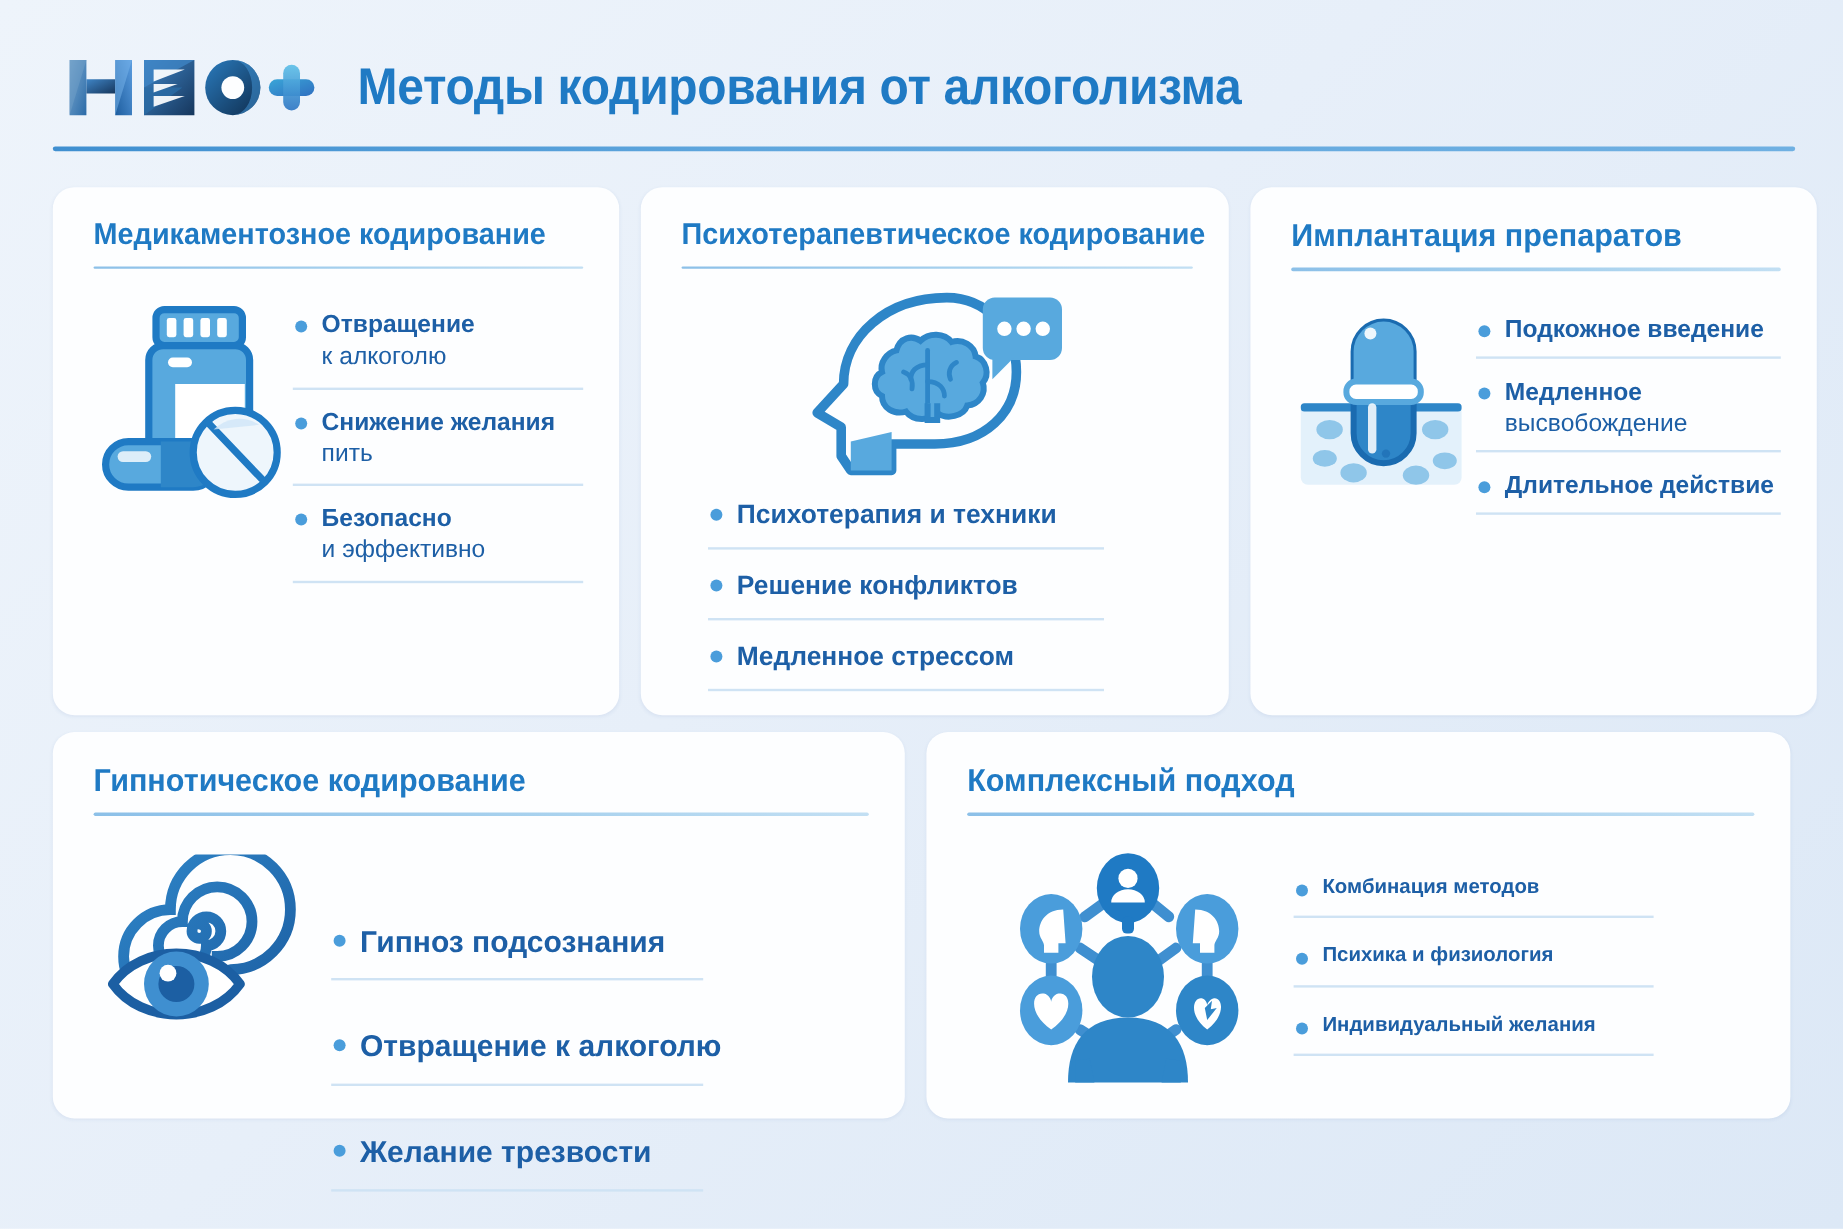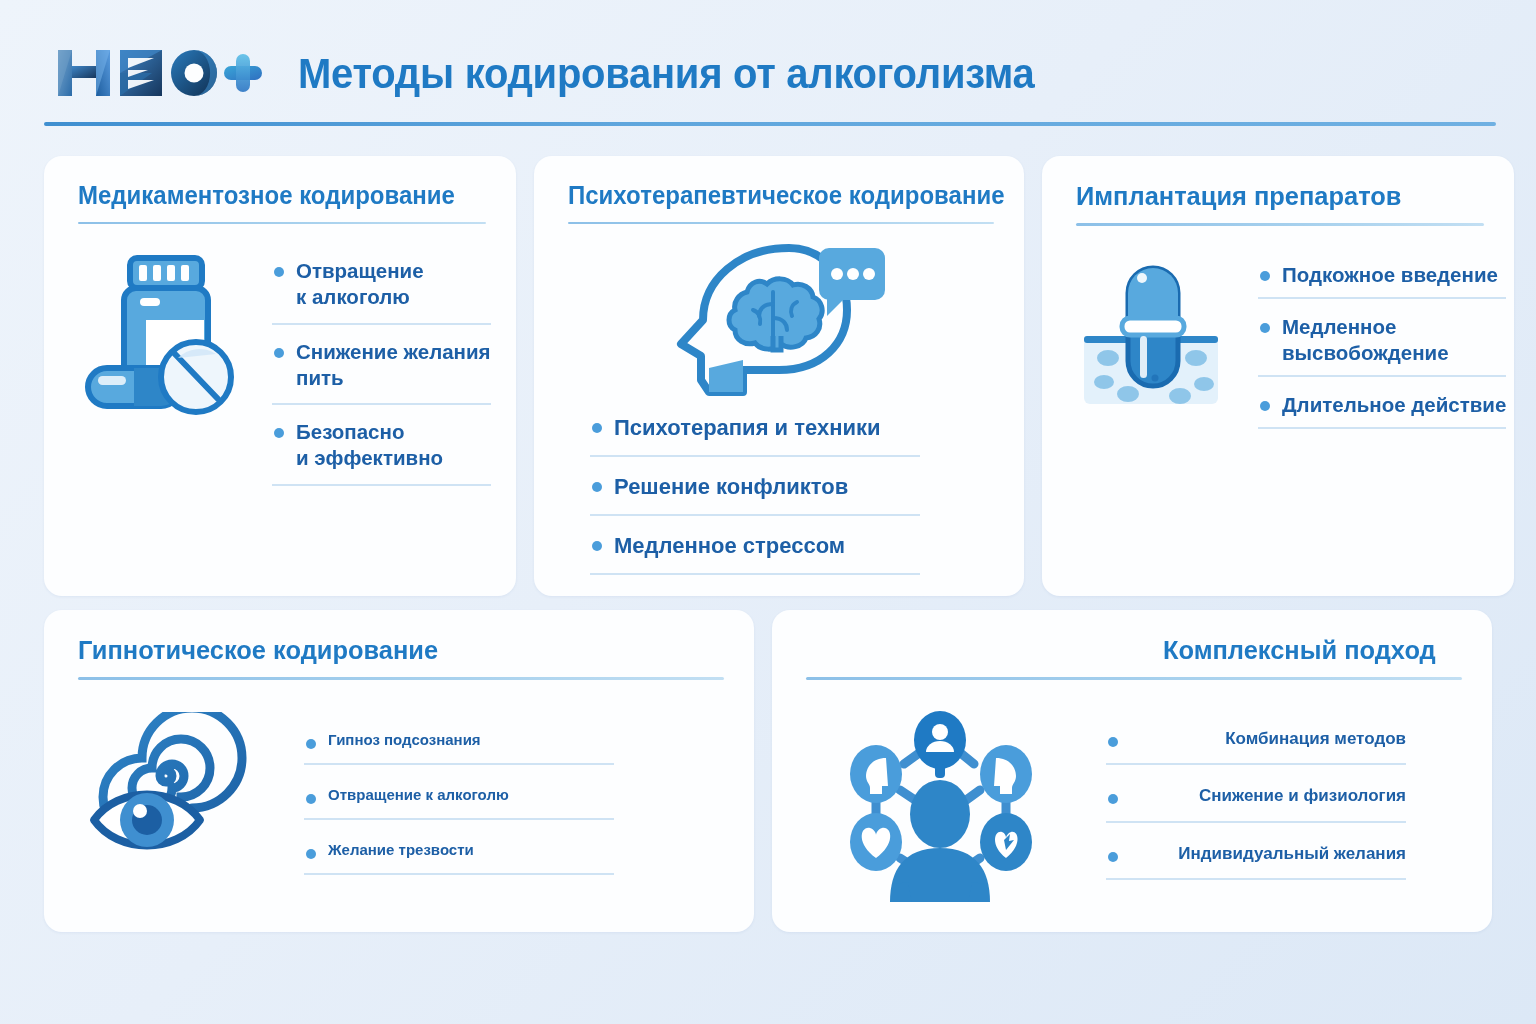--- a/index.html
+++ b/index.html
@@ -74,21 +74,21 @@
     border-radius: 18px;
     box-shadow: 0 1px 3px rgba(40,90,150,.07);
     padding: 26px 30px 22px 34px;
     position: relative;
   }
 
   .card-top { width: 472px; height: 440px; }
   .card-top.mid { width: 490px; }
   .card-bottom { height: 322px; }
   .card-bottom.left { width: 712px; }
-  .card-bottom.right { width: 722px; text-align: right; }
+  .card-bottom.right { width: 722px; }
 
   .card-title {
     font-size: 26.5px;
     font-weight: bold;
     color: #1f7ac4;
     line-height: 1.1;
     white-space: nowrap;
     transform: scaleX(0.96);
     transform-origin: left center;
   }
@@ -99,21 +99,20 @@
     height: 2.5px;
     border-radius: 2px;
     background: linear-gradient(90deg, #8cc0e8 0%, #a9d2ee 60%, #c2dff3 100%);
   }
 
   
   .body-h {            
     display: flex;
     align-items: flex-start;
     margin-top: 22px;
-    gap: 28px;
   }
   .body-v {            
     display: flex;
     flex-direction: column;
     align-items: center;
     margin-top: 16px;
   }
 
   .icon-box { flex: 0 0 auto; }
 
@@ -144,21 +143,21 @@
     display: block;
     font-size: 21px;
     font-weight: bold;
     color: #1d5fa6;
     line-height: 1.27;
     white-space: nowrap;
   }
   .b-sub {
     display: block;
     font-size: 21px;
-    font-weight: bold;
+    font-weight: normal;
     color: #1d5fa6;
     line-height: 1.3;
     white-space: nowrap;
   }
   .b-sub:empty { display: none; }
 
   
   .list-c1 { width: 248px; margin-top: 12px; }
   .list-c1 .bullet { margin-bottom: 14px; padding-bottom: 12px; }
   .list-c1 .b-main, .list-c1 .b-sub { font-size: 20.5px; }
@@ -166,21 +165,21 @@
   .list-c2 { width: 330px; margin-top: 2px; align-self: flex-start; margin-left: 22px; }
   .list-c2 .bullet { margin-bottom: 16px; padding-bottom: 13px; }
   .list-c2 .b-main { font-size: 22px; }
 
   .list-c3 { width: 272px; margin-top: 14px; }
   .list-c3 .bullet { margin-bottom: 15px; }
   .list-c3 .b-main, .list-c3 .b-sub { font-size: 20.5px; }
 
   .list-c4 { width: 310px; margin-top: 28px; margin-left: 28px; }
   .list-c4 .bullet { margin-bottom: 20px; padding-bottom: 14px; }
-  .list-c4 .b-main { font-size: 15px; font-weight: bold; }
+  .list-c4 .b-main { font-size: 25px; font-weight: bold; margin-top: 40px; }
 
   .list-c5 { width: 300px; margin-top: 26px; margin-left: 34px; }
   .list-c5 .bullet { margin-bottom: 20px; padding-bottom: 14px; }
   .list-c5 .b-main { font-size: 17px; font-weight: bold; }
 
   .ic-c1 { margin-right: 6px; margin-top: 4px; }
   .ic-c3 { margin-right: 4px; margin-top: 10px; }
   .ic-c4 { margin-top: 10px; margin-left: 10px; }
   .ic-c5 { margin-top: 4px; margin-left: 28px; }
   .ic-c2 { margin-bottom: 8px; margin-right: 10px; }
@@ -490,21 +489,21 @@
             <path d="M150 178 L 150 196 L 134 196 L 138 176 Z" fill="#2e86c8"></path>
           </svg>
         </div>
 
         <ul class="bullets list-c5">
           <li class="bullet">
             <span class="b-main">Комбинация методов</span>
 
           </li>
           <li class="bullet">
-            <span class="b-main">Снижение и физиология</span>
+            <span class="b-main">Психика и физиология</span>
 
           </li>
           <li class="bullet">
             <span class="b-main">Индивидуальный желания</span>
 
           </li>
         </ul>
       </div>
     </div>
   </div>

